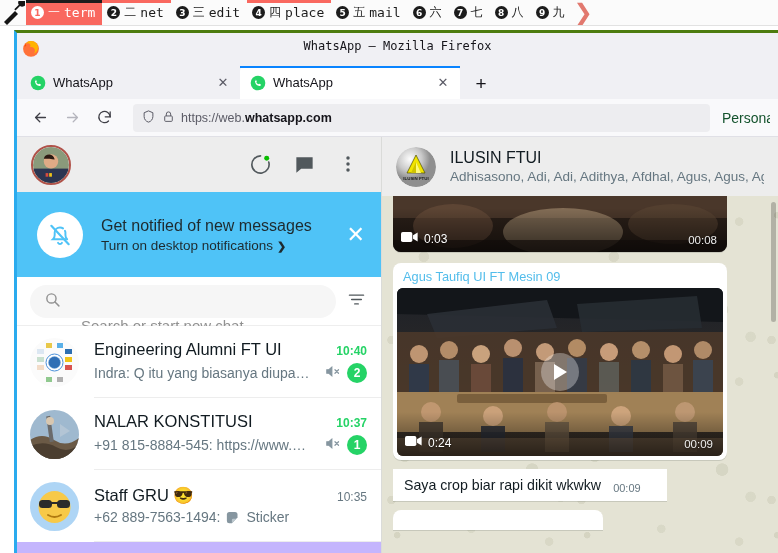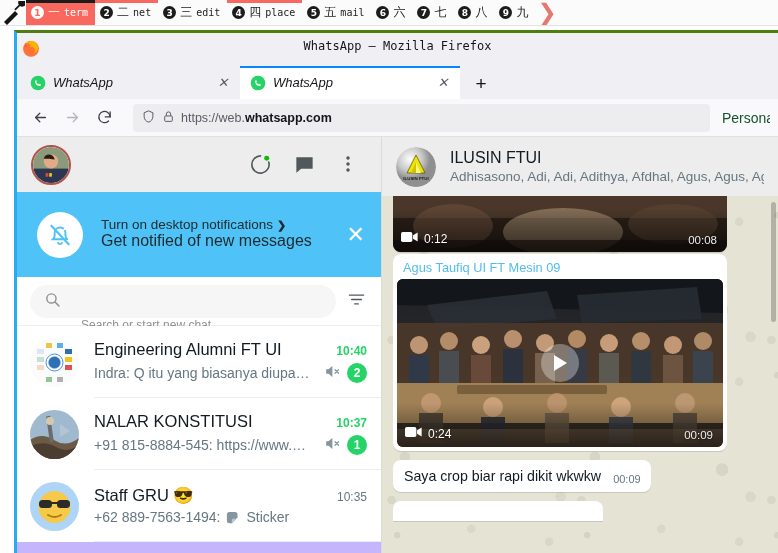--- a/index.html
+++ b/index.html
@@ -38,21 +38,21 @@
   .tag .tnum {
     display: inline-flex; align-items: center; justify-content: center;
     width: 13px; height: 13px; border-radius: 50%;
     background: #1c1c1c; color: #fff;
     font-size: 9px; font-weight: bold;
     font-family: "DejaVu Sans", sans-serif;
     flex: 0 0 13px;
   }
   .tag.active .tnum { background: #fff; color: #f9685f; }
   .tag .tcn { font-family: "DejaVu Sans", sans-serif; font-size: 12px; }
-  .tag .tname { font-size: 10px; }
+  .tag .tname { font-size: 13px; }
   .tag .topbar {
     position: absolute; left: 0; top: 0; height: 3px; width: 100%;
     background: #f9685f;
   }
   .tag.active .topbar { background: #1c1c1c; }
   #tb-arrow {
     display: flex; align-items: center;
     padding-left: 2px; color: #e2796f;
     font-family: "DejaVu Sans", sans-serif;
     font-size: 23px; line-height: 1;
@@ -84,21 +84,20 @@
     height: 37px; display: flex; align-items: flex-end;
     padding-left: 3px; background: #f0f0f4;
   }
   .tab {
     height: 33px; width: 220px;
     display: flex; align-items: center; gap: 7px;
     padding: 0 8px 0 10px;
     border-radius: 5px 5px 0 0;
     font-size: 13px; color: #15141a;
     position: relative;
-    font-style: italic;
   }
   .tab.active { background: #ffffff; }
   .tab.active::before {
     content: ""; position: absolute; left: 0; right: 0; top: 0;
     height: 2px; background: #0a84ff;
   }
   .tab .favicon { width: 16px; height: 16px; flex: 0 0 16px; }
   .tab .tab-title {
     flex: 1 1 auto; overflow: hidden; text-overflow: ellipsis;
     white-space: nowrap;
@@ -194,21 +193,21 @@
     display: flex; align-items: center;
     padding: 0 13px 0 13px; gap: 10px;
     background: #fff; border-bottom: 1px solid #eeeeee;
   }
   #searchbox {
     flex: 1 1 auto; height: 33px;
     background: #f6f6f6; border-radius: 17px;
     display: flex; align-items: center; gap: 20px;
     padding: 0 14px;
   }
-  #searchbox .sph { font-size: 12px; color: #919191; margin-top: 48px; }
+  #searchbox .sph { font-size: 15px; color: #919191; margin-top: 48px; }
   #filter-icon { width: 22px; flex: 0 0 22px; color: #51585c; }
 
   #chatlist { flex: 1 1 auto; overflow: hidden; background: #c4b5fd; }
   .chat-item {
     height: 72px; display: flex; align-items: center;
     padding-left: 13px; background: #fff;
   }
   .chat-av {
     width: 49px; height: 49px; border-radius: 50%;
     flex: 0 0 49px; overflow: hidden; position: relative;
@@ -313,24 +312,24 @@
     position: absolute; left: 50%; top: 50%;
     width: 38px; height: 38px; margin: -19px 0 0 -19px;
     border-radius: 50%; background: rgba(255,255,255,.32);
     display: flex; align-items: center; justify-content: center;
   }
   .sender-name {
     font-size: 12.8px; color: #53bdeb;
     padding: 6px 10px 2px 10px;
   }
   .txt-bubble {
-    background: #fff; border-radius: 8px;
+    background: #fff; border-radius: 0;
     box-shadow: 0 1px 0.5px rgba(11,20,26,.13);
     display: inline-flex; align-items: flex-end; gap: 12px;
-    padding: 7px 10px 6px 11px;
+    padding: 7px 26px 6px 11px;
     max-width: 340px;
   }
   .txt-body { font-size: 14.2px; color: #111b21; line-height: 19px; }
   .txt-time { font-size: 11px; color: #667781; white-space: nowrap; padding-bottom: 1px; }
 
   .vscroll {
     position: absolute; right: 2px; top: 6px;
     width: 5px; height: 120px; border-radius: 3px;
     background: rgba(0,0,0,.22); z-index: 3;
   }
@@ -531,22 +530,22 @@
       <div id="notif-banner">
         <div id="notif-bell">
           <svg width="26" height="26" viewBox="0 0 24 24" fill="none" stroke="#4fc3f7" stroke-width="1.8" stroke-linecap="round">
             <path d="M17.5 16H5.5c1.3-1.2 1.6-2.4 1.6-4v-2.2c0-2.7 2.2-4.8 4.9-4.8 1 0 2 .3 2.8.9"></path>
             <path d="M16.6 8.2c.3.5.4 1.1.4 1.6V12c0 1.6.3 2.8 1.6 4"></path>
             <path d="M10.2 19.2a2 2 0 0 0 3.6 0"></path>
             <path d="M4 3.5l16 17" stroke-width="2"></path>
           </svg>
         </div>
         <div id="notif-text">
+          <div id="notif-title">Get notified of new messages</div>
           <div id="notif-sub"><span>Turn on desktop notifications</span><span style="font-weight:bold;font-size:11px;margin-left:4px;">❯</span></div>
-          <div id="notif-title">Get notified of new messages</div>
         </div>
         <div id="notif-close">✕</div>
       </div>
 
       <div id="search-row">
         <div id="searchbox">
           <span>
             <svg width="17" height="17" viewBox="0 0 24 24" fill="none" stroke="#919191" stroke-width="2" stroke-linecap="round">
               <circle cx="10.5" cy="10.5" r="6.5"></circle>
                 <path d="M15.5 15.5L21 21"></path>
@@ -704,28 +703,28 @@
                 <rect x="0" y="44" width="334" height="12" fill="#1c140f" opacity=".7"></rect>
               </svg>
               <div class="vid-shade"></div>
               <div class="vid-meta">
                 <span>
                   <svg width="17" height="12" viewBox="0 0 24 16">
                       <rect x="0" y="1" width="16" height="14" rx="2.5" fill="#fff"></rect>
                       <path d="M17 5.5 L23.5 1.5 v13 L17 10.5z" fill="#fff"></path>
                     </svg>
                 </span>
-                <span>0:12</span>
+                <span>0:03</span>
               </div>
               <div class="vid-time">00:08</div>
             </div>
           </div>
         </div>
 
-        <div class="msg-wrap" style="margin-top:2px;">
+        <div class="msg-wrap" style="margin-top:11px;">
           <div class="bubble-in" style="width:334px; padding:0 0 4px 0;">
             <div class="sender-name">Agus Taufiq UI FT Mesin 09</div>
             <div class="vid-thumb" style="height:168px; margin:2px 4px 0 4px;">
               <svg width="326" height="168" viewBox="0 0 326 168" preserveAspectRatio="none">
                 <defs>
                   <linearGradient id="sky" x1="0" y1="0" x2="0" y2="1">
                     <stop offset="0%" stop-color="#1d2128"></stop>
                     <stop offset="100%" stop-color="#3a3026"></stop>
                   </linearGradient>
                 </defs>

